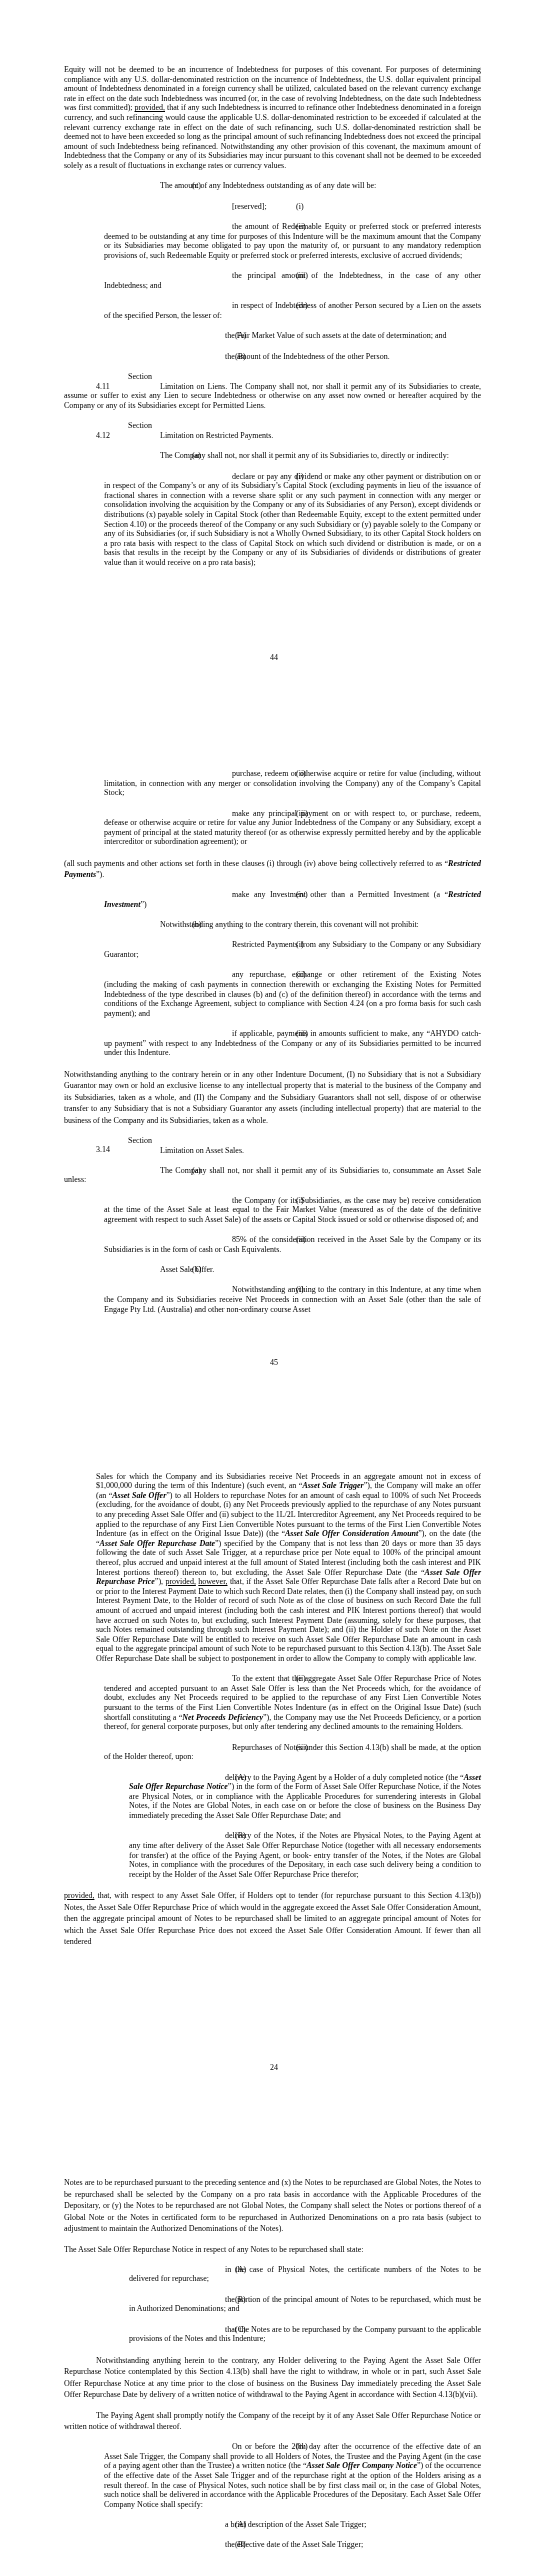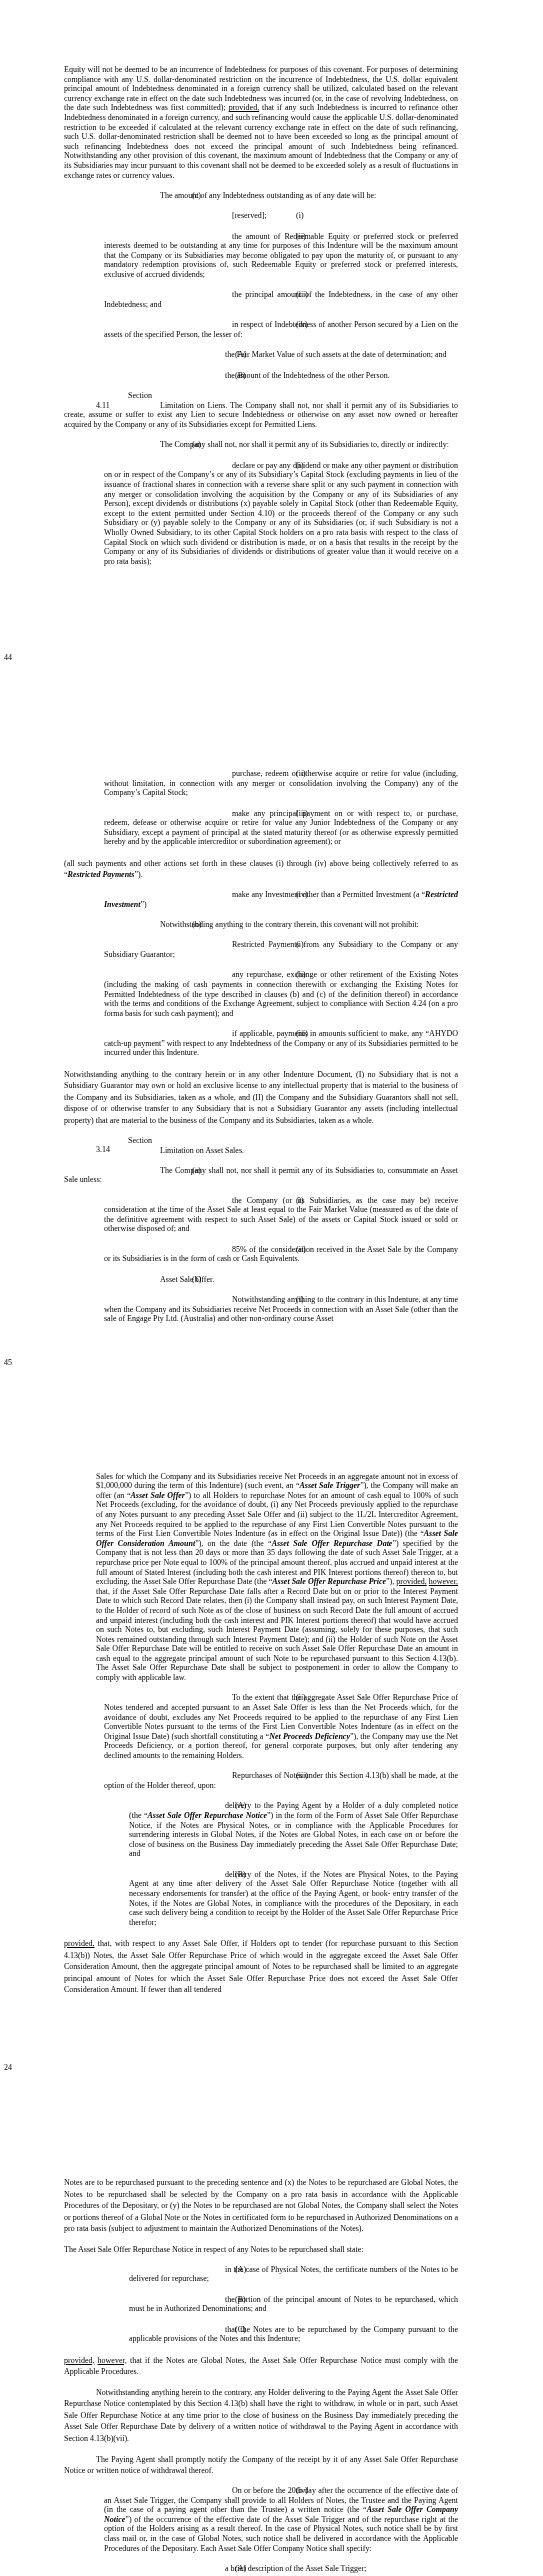--- a/index.html
+++ b/index.html
@@ -7,56 +7,57 @@
   .doc{
     position:relative;width:544px;height:2813px;background:#fff;color:#000;
     font-family:"Liberation Serif","DejaVu Serif",serif;
     font-size:8px;
   }
   .page{position:relative;overflow:hidden;box-sizing:border-box;}
   .page-1{height:768px;padding-top:65px;}
   .page-2{height:701px;padding-top:1px;}
   .page-3{height:708px;padding-top:2.6px;}
   .page-4{height:636px;padding-top:0;}
-  .content{padding-left:64px;padding-right:86px;}
+  .content{padding-left:64px;padding-right:63px;}
   .blk{margin:0 0 10.8px 0;text-align:justify;line-height:9.6px;}
   .wide{line-height:11.5px;margin-bottom:9.3px;}
   .fl{text-indent:32px;}
   .cont2{margin-left:32px;}
   .sec{text-indent:32px;}
   .c1{text-indent:64px;}
   .c2{margin-left:40px;text-indent:96px;}
   .c3{margin-left:65px;text-indent:53px;}
   .mk{display:inline-block;}
   .sec .mk{width:64px;}
   .c1 .mk{width:32px;}
   .c2 .mk{width:32px;}
   .c3 .mk{width:43px;}
   .u{text-decoration:underline;}
   .bi{font-weight:700;font-style:italic;}
-  .pn{position:absolute;left:4px;right:0;text-align:left;line-height:9.6px;}
+  .pn{position:absolute;left:4px;right:0;text-align:center;line-height:9.6px;}
   .page-1 .pn{top:653px;}
   .page-2 .pn{top:590px;}
   .page-3 .pn{top:594px;}
 </style>
 </head>
 <body>
 
 <div class="doc">
     <section class="page page-1">
       <div class="content">
         <p class="blk">Equity will not be deemed to be an incurrence of Indebtedness for purposes of this covenant. For purposes of determining compliance with any U.S. dollar-denominated restriction on the incurrence of Indebtedness, the U.S. dollar equivalent principal amount of Indebtedness denominated in a foreign currency shall be utilized, calculated based on the relevant currency exchange rate in effect on the date such Indebtedness was incurred (or, in the case of revolving Indebtedness, on the date such Indebtedness was first committed); <span class="u">provided,</span> that if any such Indebtedness is incurred to refinance other Indebtedness denominated in a foreign currency, and such refinancing would cause the applicable U.S. dollar-denominated restriction to be exceeded if calculated at the relevant currency exchange rate in effect on the date of such refinancing, such U.S. dollar-denominated restriction shall be deemed not to have been exceeded so long as the principal amount of such refinancing Indebtedness does not exceed the principal amount of such Indebtedness being refinanced. Notwithstanding any other provision of this covenant, the maximum amount of Indebtedness that the Company or any of its Subsidiaries may incur pursuant to this covenant shall not be deemed to be exceeded solely as a result of fluctuations in exchange rates or currency values.</p>
         <p class="blk c1"><span class="mk">(c)</span>The amount of any Indebtedness outstanding as of any date will be:</p>
         <p class="blk c2"><span class="mk">(i)</span>[reserved];</p>
         <p class="blk c2"><span class="mk">(ii)</span>the amount of Redeemable Equity or preferred stock or preferred interests deemed to be outstanding at any time for purposes of this Indenture will be the maximum amount that the Company or its Subsidiaries may become obligated to pay upon the maturity of, or pursuant to any mandatory redemption provisions of, such Redeemable Equity or preferred stock or preferred interests, exclusive of accrued dividends;</p>
         <p class="blk c2"><span class="mk">(iii)</span>the principal amount of the Indebtedness, in the case of any other Indebtedness; and</p>
         <p class="blk c2"><span class="mk">(iv)</span>in respect of Indebtedness of another Person secured by a Lien on the assets of the specified Person, the lesser of:</p>
         <p class="blk c3"><span class="mk">(A)</span>the Fair Market Value of such assets at the date of determination; and</p>
         <p class="blk c3"><span class="mk">(B)</span>the amount of the Indebtedness of the other Person.</p>
         <p class="blk sec"><span class="mk">Section 4.11</span>Limitation on Liens.  The Company shall not, nor shall it permit any of its Subsidiaries to create, assume or suffer to exist any Lien to secure Indebtedness or otherwise on any asset now owned or hereafter acquired by the Company or any of its Subsidiaries except for Permitted Liens.</p>
+        <p class="blk sec"><span class="mk">Section 4.12</span>Limitation on Restricted Payments.</p>
         <p class="blk c1"><span class="mk">(a)</span>The Company shall not, nor shall it permit any of its Subsidiaries to, directly or indirectly:</p>
         <p class="blk c2"><span class="mk">(i)</span>declare or pay any dividend or make any other payment or distribution on or in respect of the Company’s or any of its Subsidiary’s Capital Stock (excluding payments in lieu of the issuance of fractional shares in connection with a reverse share split or any such payment in connection with any merger or consolidation involving the acquisition by the Company or any of its Subsidiaries of any Person), except dividends or distributions (x) payable solely in Capital Stock (other than Redeemable Equity, except to the extent permitted under Section 4.10) or the proceeds thereof of the Company or any such Subsidiary or (y) payable solely to the Company or any of its Subsidiaries (or, if such Subsidiary is not a Wholly Owned Subsidiary, to its other Capital Stock holders on a pro rata basis with respect to the class of Capital Stock on which such dividend or distribution is made, or on a basis that results in the receipt by the Company or any of its Subsidiaries of dividends or distributions of greater value than it would receive on a pro rata basis);</p>
       </div>
       <div class="pn">44</div>
     </section>
     <section class="page page-2">
       <div class="content">
         <p class="blk c2"><span class="mk">(ii)</span>purchase, redeem or otherwise acquire or retire for value (including, without limitation, in connection with any merger or consolidation involving the Company) any of the Company’s Capital Stock;</p>
         <p class="blk c2"><span class="mk">(iii)</span>make any principal payment on or with respect to, or purchase, redeem, defease or otherwise acquire or retire for value any Junior Indebtedness of the Company or any Subsidiary, except a payment of principal at the stated maturity thereof (or as otherwise expressly permitted hereby and by the applicable intercreditor or subordination agreement); or</p>
         <p class="blk wide">(all such payments and other actions set forth in these clauses (i) through (iv) above being collectively referred to as “<span class="bi">Restricted Payments</span>”).</p>
@@ -86,21 +87,20 @@
       </div>
       <div class="pn">24</div>
     </section>
     <section class="page page-4">
       <div class="content">
         <p class="blk wide">Notes are to be repurchased pursuant to the preceding sentence and (x) the Notes to be repurchased are Global Notes, the Notes to be repurchased shall be selected by the Company on a pro rata basis in accordance with the Applicable Procedures of the Depositary, or (y) the Notes to be repurchased are not Global Notes, the Company shall select the Notes or portions thereof of a Global Note or the Notes in certificated form to be repurchased in Authorized Denominations on a pro rata basis (subject to adjustment to maintain the Authorized Denominations of the Notes).</p>
         <p class="blk wide">The Asset Sale Offer Repurchase Notice in respect of any Notes to be repurchased shall state:</p>
         <p class="blk c3"><span class="mk">(A)</span>in the case of Physical Notes, the certificate numbers of the Notes to be delivered for repurchase;</p>
         <p class="blk c3"><span class="mk">(B)</span>the portion of the principal amount of Notes to be repurchased, which must be in Authorized Denominations; and</p>
         <p class="blk c3"><span class="mk">(C)</span>that the Notes are to be repurchased by the Company pursuant to the applicable provisions of the Notes and this Indenture;</p>
-        <p class="blk wide"><span class="u">provided,</span> <span class="u">however,</span> that if the Notes are Global Notes, the Asset Sale Offer Repurchase Notice must comply with the Applicable Procedures.</p>
         <p class="blk fl wide">Notwithstanding anything herein to the contrary, any Holder delivering to the Paying Agent the Asset Sale Offer Repurchase Notice contemplated by this Section 4.13(b) shall have the right to withdraw, in whole or in part, such Asset Sale Offer Repurchase Notice at any time prior to the close of business on the Business Day immediately preceding the Asset Sale Offer Repurchase Date by delivery of a written notice of withdrawal to the Paying Agent in accordance with Section 4.13(b)(vii).</p>
         <p class="blk fl wide">The Paying Agent shall promptly notify the Company of the receipt by it of any Asset Sale Offer Repurchase Notice or written notice of withdrawal thereof.</p>
         <p class="blk c2"><span class="mk">(iv)</span>On or before the 20th day after the occurrence of the effective date of an Asset Sale Trigger, the Company shall provide to all Holders of Notes, the Trustee and the Paying Agent (in the case of a paying agent other than the Trustee) a written notice (the “<span class="bi">Asset Sale Offer Company Notice</span>”) of the occurrence of the effective date of the Asset Sale Trigger and of the repurchase right at the option of the Holders arising as a result thereof.  In the case of Physical Notes, such notice shall be by first class mail or, in the case of Global Notes, such notice shall be delivered in accordance with the Applicable Procedures of the Depositary. Each Asset Sale Offer Company Notice shall specify:</p>
         <p class="blk c3"><span class="mk">(A)</span>a brief description of the Asset Sale Trigger;</p>
         <p class="blk c3"><span class="mk">(B)</span>the effective date of the Asset Sale Trigger;</p>
       </div>
     </section>
   </div>
 
 

